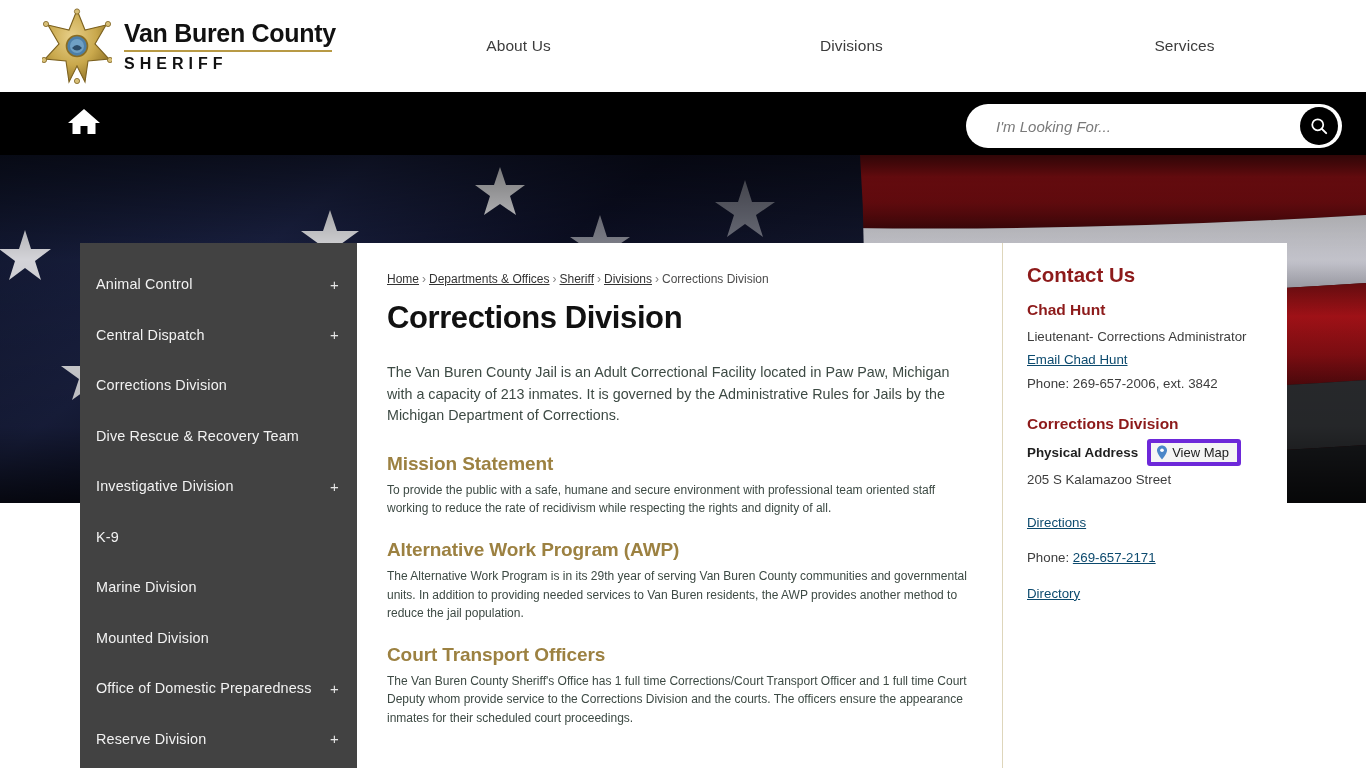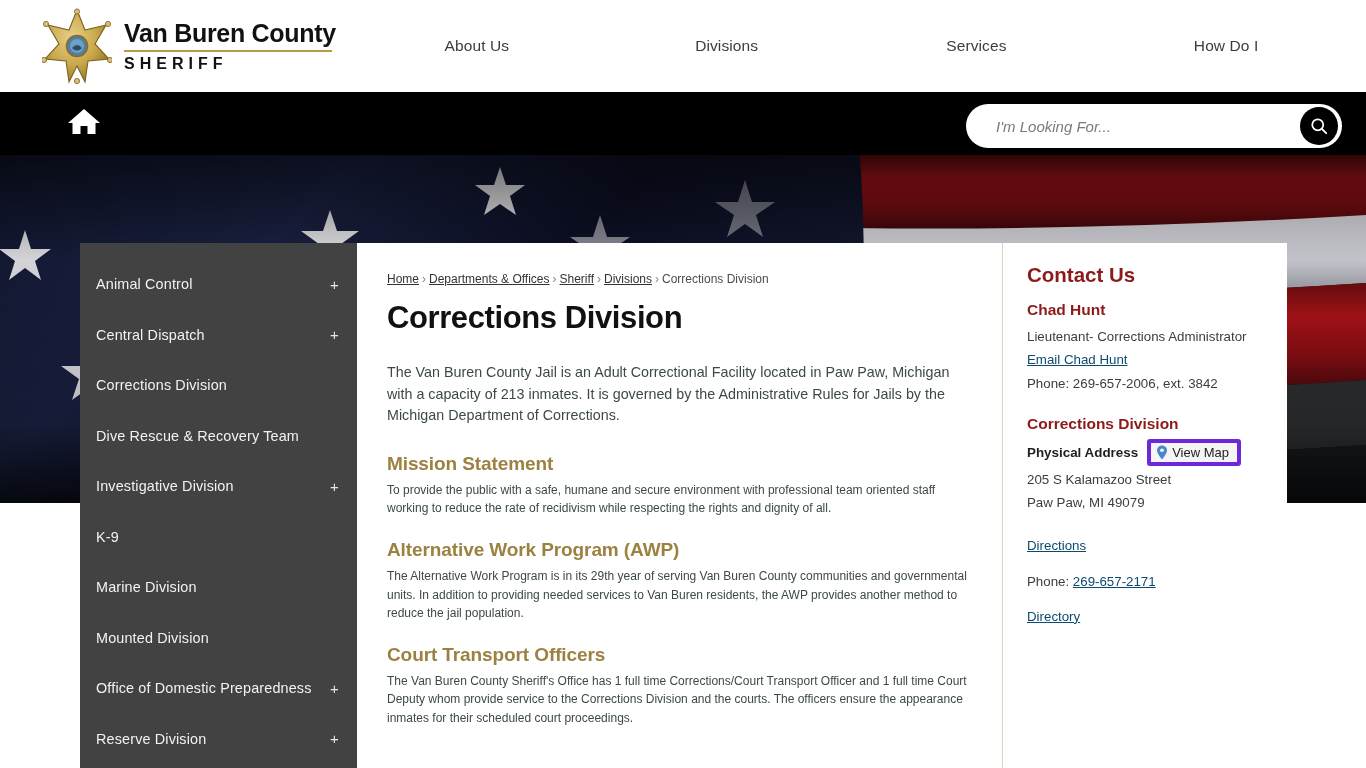--- a/index.html
+++ b/index.html
@@ -319,21 +319,20 @@
       <div class="brand-title">Van Buren County</div>
       <div class="brand-rule"></div>
       <div class="brand-sub">SHERIFF</div>
     </div>
   </div>
 
   <nav class="main-nav">
     <a class="nav-item">About Us</a>
     <a class="nav-item">Divisions</a>
     <a class="nav-item">Services</a>
-    <a class="nav-item">How Do I</a>
   </nav>
 </div>
 
 <div class="black-bar"></div>
 
 <div class="home-icon-wrap">
   <svg viewBox="0 0 36 30" width="36" height="30" aria-hidden="true">
     <path d="M18 3 L34 17 L29.5 17 L29.5 28 L21.5 28 L21.5 20 L14.5 20 L14.5 28 L6.5 28 L6.5 17 L2 17 Z" fill="#ffffff"></path>
   </svg>
 </div>
@@ -491,21 +490,20 @@
       <span class="addr-label">Physical Address</span>
       <span class="viewmap-btn">
         <svg viewBox="0 0 14 18" width="12" height="15" aria-hidden="true">
           <path d="M7 0.6 C3.6 0.6 1 3.2 1 6.4 C1 10.6 7 17.4 7 17.4 C7 17.4 13 10.6 13 6.4 C13 3.2 10.4 0.6 7 0.6 Z" fill="#4a86c8"></path>
           <circle cx="7" cy="6.3" r="2.2" fill="#ffffff"></circle>
         </svg>
         <span>View Map</span>
       </span>
     </div>
     <p class="aside-line">205 S Kalamazoo Street</p>
-    <p class="aside-line">Paw Paw, MI 49079</p>
 
     <div class="aside-gap"></div>
 
     <a class="aside-link">Directions</a>
 
     <div class="aside-gap-sm"></div>
 
     <p class="aside-line"><span>Phone: </span><a class="aside-link">269-657-2171</a></p>
 
     <div class="aside-gap-sm"></div>

